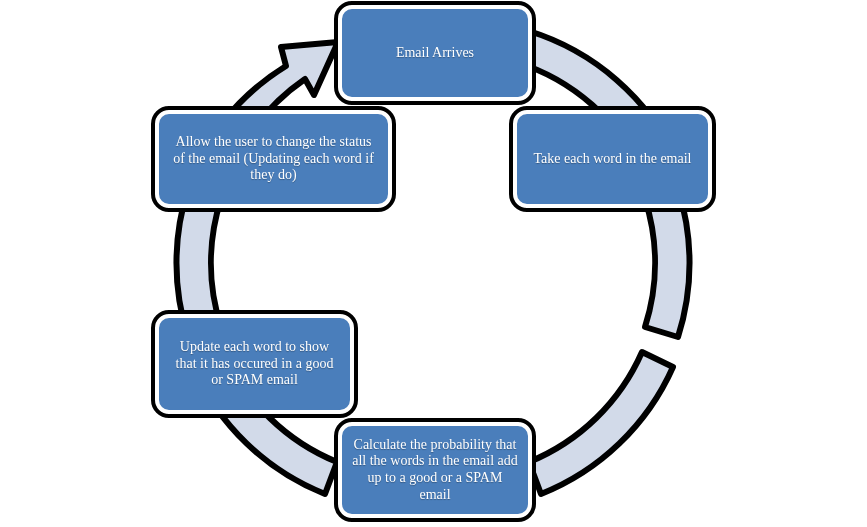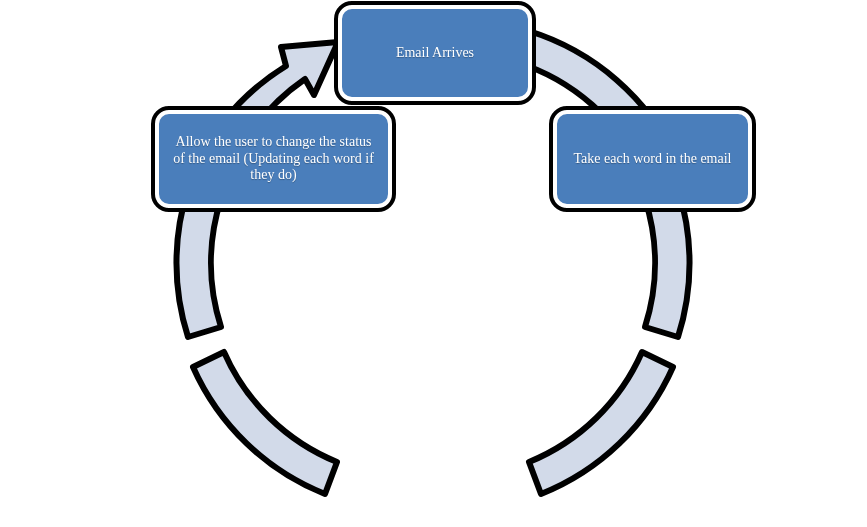--- a/index.html
+++ b/index.html
@@ -39,21 +39,21 @@
     font-size: 14px;
     text-shadow: 0 1px 1px rgba(0,0,0,0.30);
     z-index: 5;
   }
   .node-text {
     display: block;
     white-space: pre-line;
   }
   
   #node-0 { left: 338px; top: 5px;   width: 194px; height: 96px; }
-  #node-1 { left: 513px; top: 110px; width: 199px; height: 98px; margin-left: 40px; }
+  #node-1 { left: 513px; top: 110px; width: 199px; height: 98px; }
   #node-2 { left: 513px; top: 314px; width: 199px; height: 100px; }
   #node-3 { left: 338px; top: 422px; width: 194px; height: 96px; }
   #node-4 { left: 155px; top: 314px; width: 199px; height: 100px; }
   #node-5 { left: 155px; top: 110px; width: 237px; height: 98px; }
 </style>
 </head>
 <body>
 
 <div id="canvas">
 
@@ -116,19 +116,25 @@
 
   <div class="node" id="node-0">
     <span class="node-text">Email Arrives</span>
   </div>
 
   <div class="node" id="node-1">
     <span class="node-text">Take each word in the email</span>
   </div>
 
 
+  <div class="node" id="node-3">
+    <span class="node-text">Calculate the probability that all the words in the email add up to a good or a SPAM email</span>
+  </div>
 
+  <div class="node" id="node-4">
+    <span class="node-text">Update each word to show that it has occured in a good or SPAM email</span>
+  </div>
 
   <div class="node" id="node-5">
     <span class="node-text">Allow the user to change the status of the email (Updating each word if they do)</span>
   </div>
 
 </div>
 
 </body></html>

